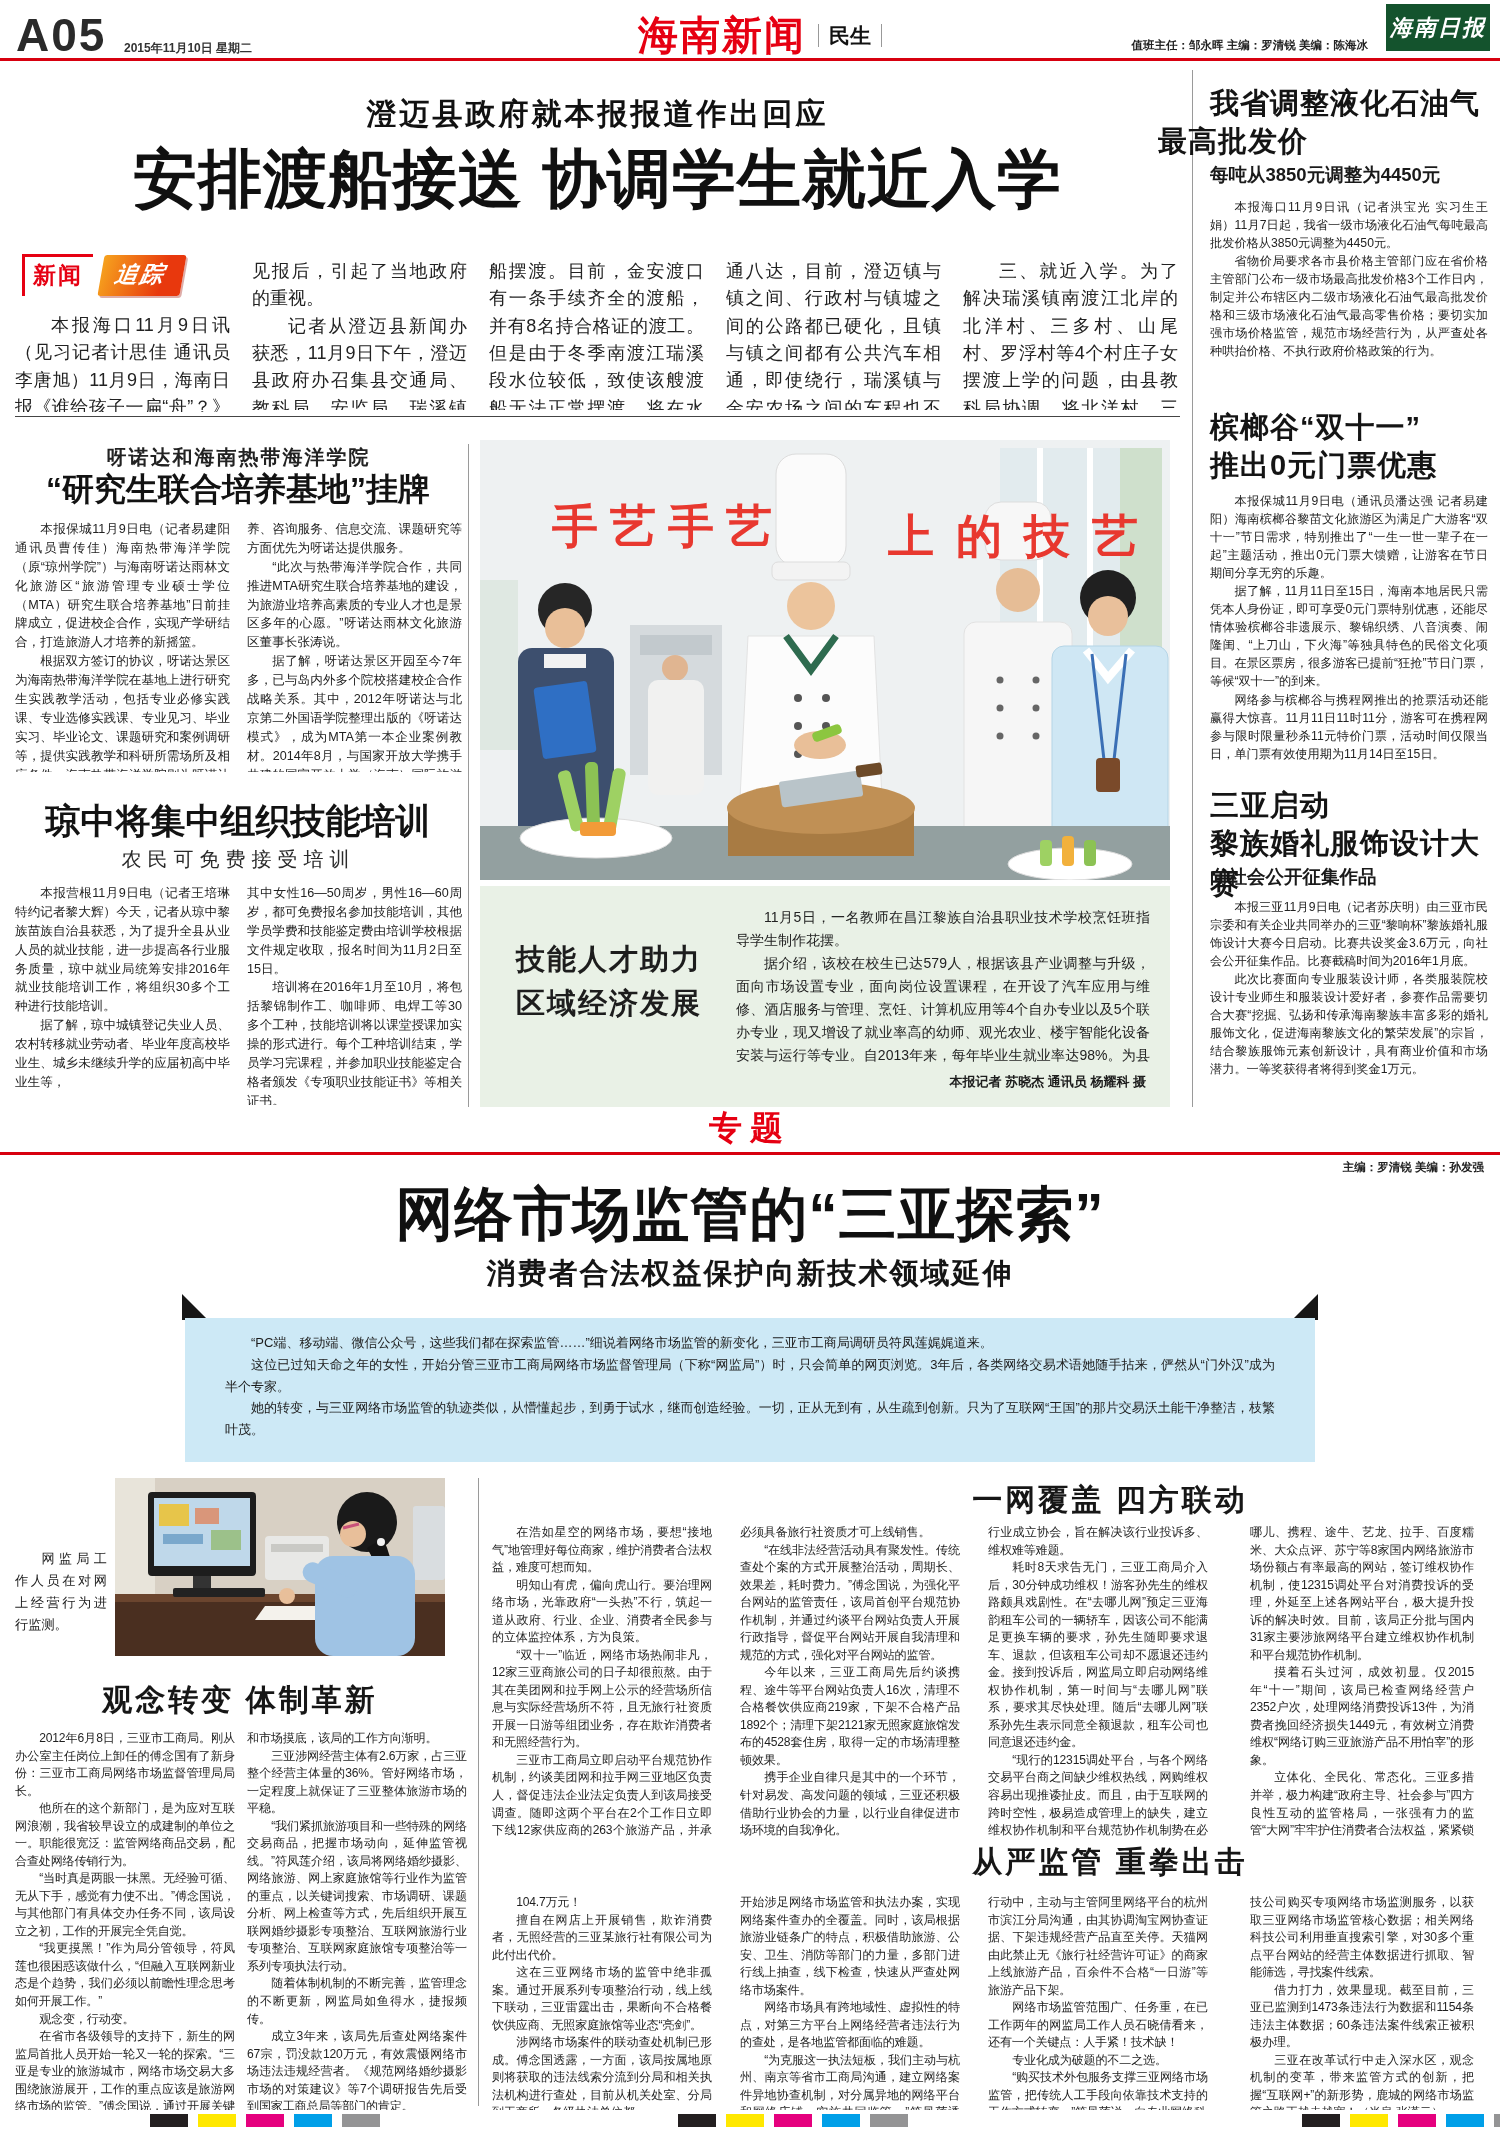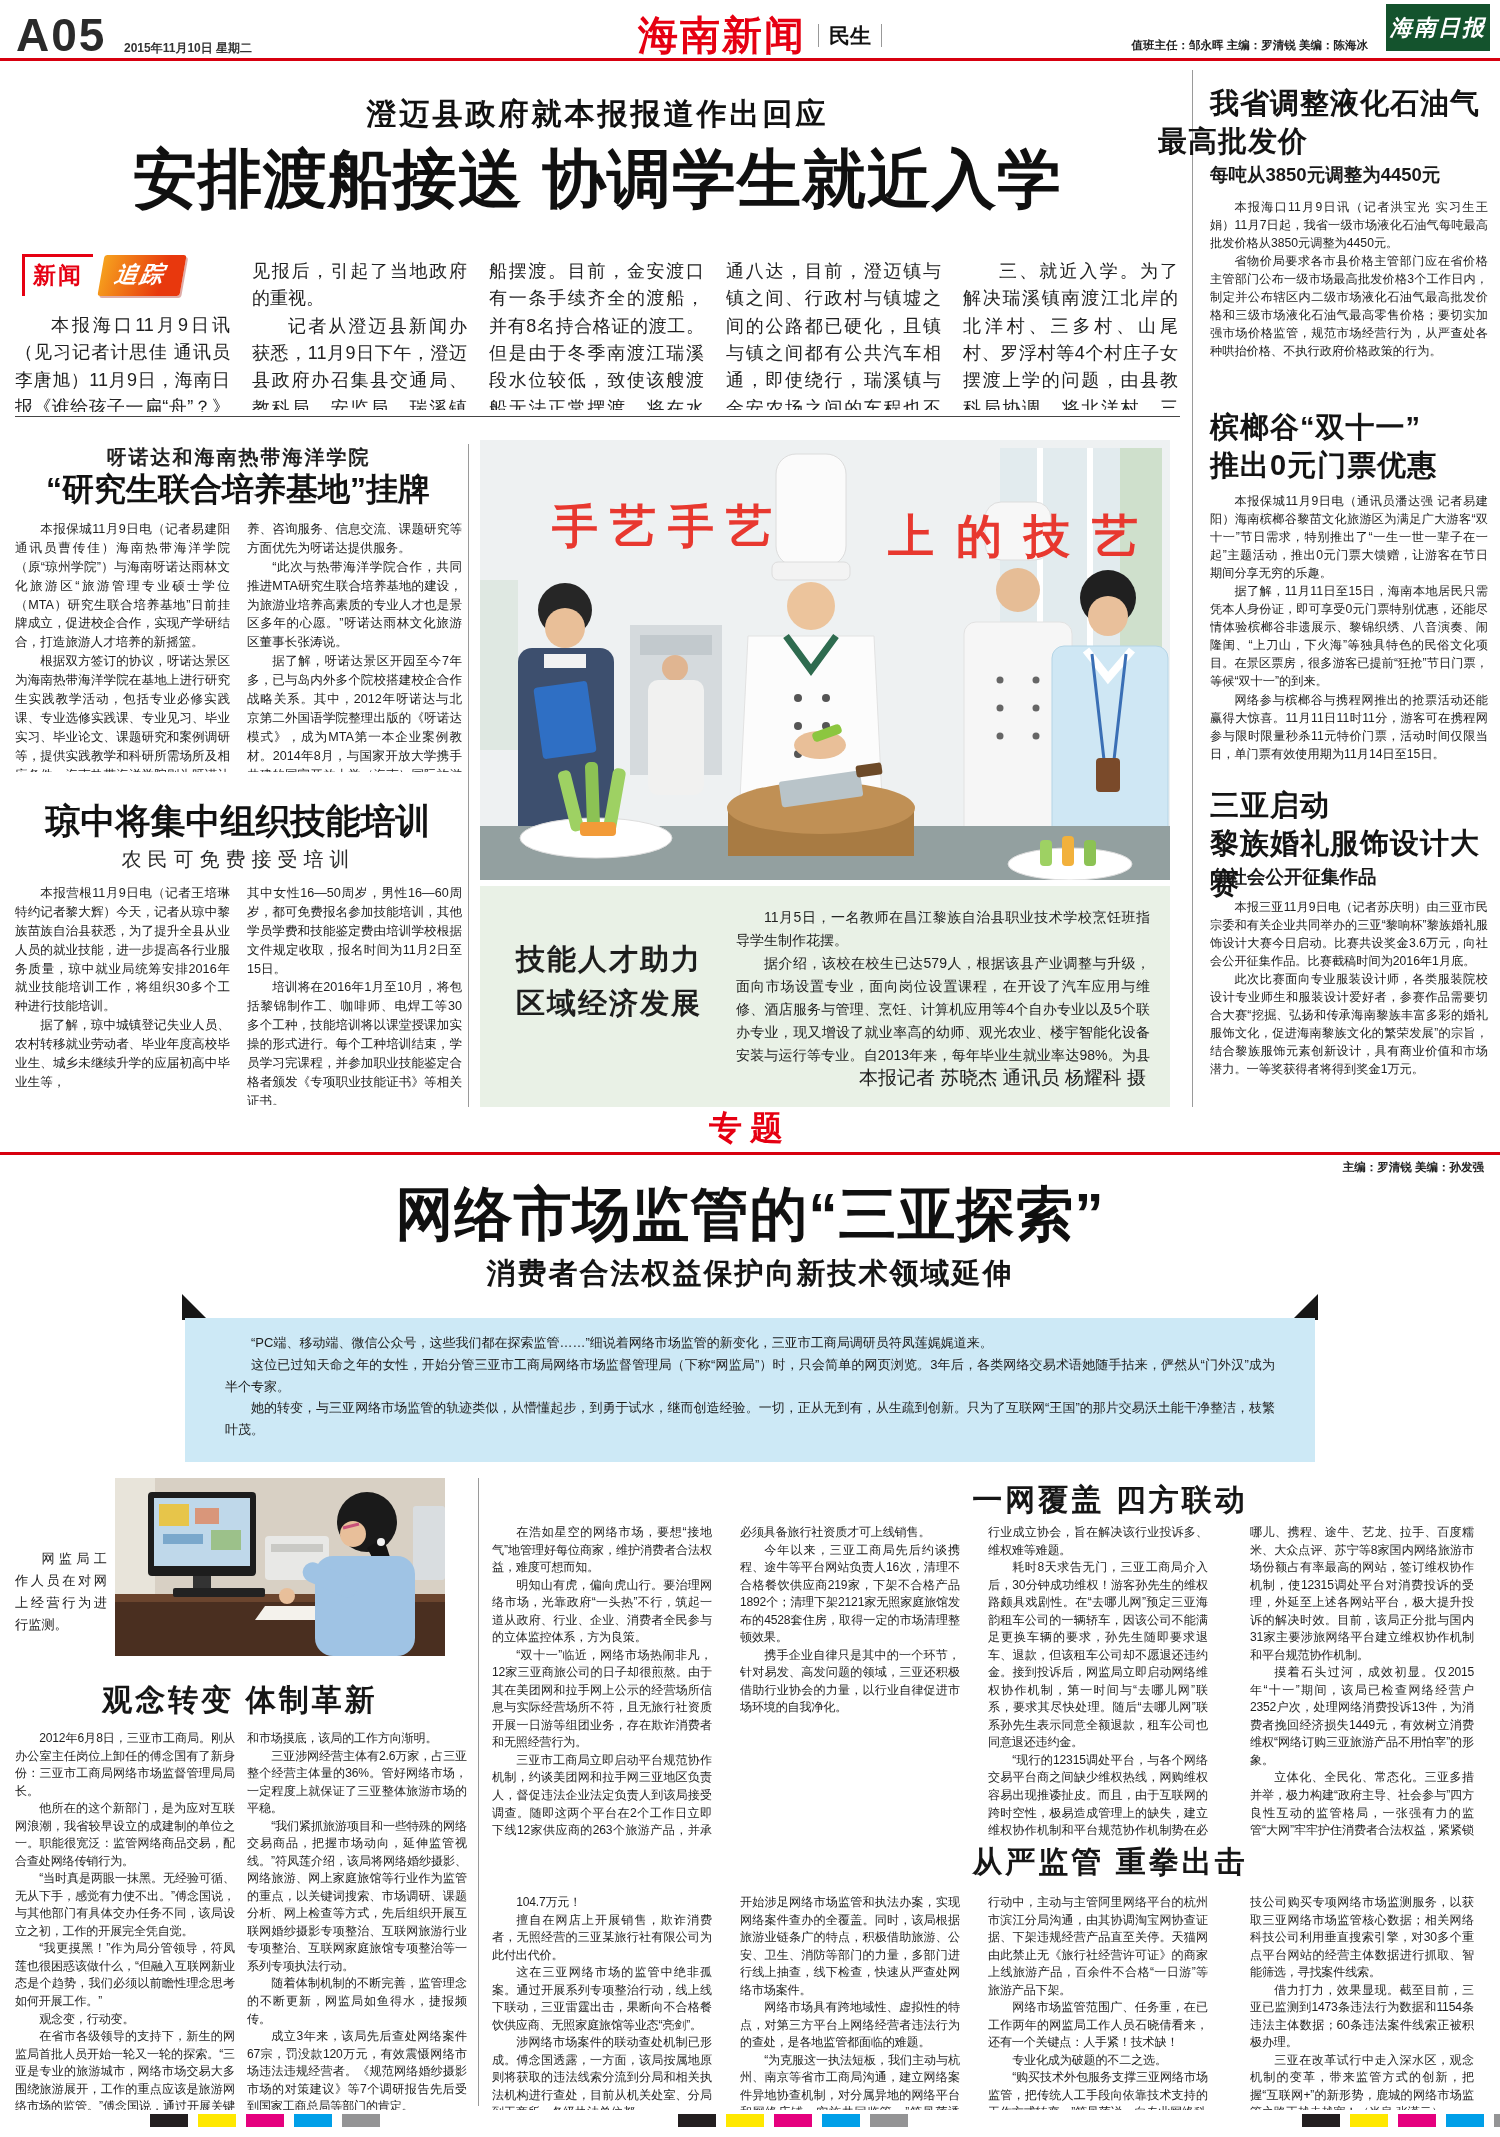--- a/index.html
+++ b/index.html
@@ -173,21 +173,21 @@
 
   <div class="abs" style="left:480px;top:886px;width:690px;height:221px;background:#e9f1e6;">
     <div class="abs cap-title" style="left:20px;top:52px;width:218px;">
       <div>技能人才助力</div>
       <div>区域经济发展</div>
     </div>
     <div class="col" style="left:256px;top:20px;width:414px;height:162px;font-size:14px;line-height:1.64;color:#222;">
         <p>11月5日，一名教师在昌江黎族自治县职业技术学校烹饪班指导学生制作花摆。</p>
         <p>据介绍，该校在校生已达579人，根据该县产业调整与升级，面向市场设置专业，面向岗位设置课程，在开设了汽车应用与维修、酒店服务与管理、烹饪、计算机应用等4个自办专业以及5个联办专业，现又增设了就业率高的幼师、观光农业、楼宇智能化设备安装与运行等专业。自2013年来，每年毕业生就业率达98%。为县域经济输送了大批技能人才。</p>
       </div>
-    <div class="abs" style="right:24px;bottom:16px;font-size:19px;font-weight:400;color:#1d1d1d;">本报记者 苏晓杰 通讯员 杨耀科 摄</div>
+    <div class="abs" style="right:24px;bottom:16px;font-size:13px;font-weight:700;color:#1d1d1d;">本报记者 苏晓杰 通讯员 杨耀科 摄</div>
   </div>
 
   <div class="abs vrule" style="left:1192px;top:70px;height:1037px;"></div>
 
   <div class="abs rr-title" style="left:1210px;top:84px;width:280px;">我省调整液化石油气</div>
   <div class="abs rr-title" style="left:1158px;top:122px;width:280px;">最高批发价</div>
   <div class="abs rr-sub" style="left:1210px;top:162px;width:280px;">每吨从3850元调整为4450元</div>
   <div class="col bt122" style="left:1210px;top:198px;width:278px;height:194px;">
       <p>本报海口11月9日讯（记者洪宝光 实习生王娟）11月7日起，我省一级市场液化石油气每吨最高批发价格从3850元调整为4450元。</p>
       <p>省物价局要求各市县价格主管部门应在省价格主管部门公布一级市场最高批发价格3个工作日内，制定并公布辖区内二级市场液化石油气最高批发价格和三级市场液化石油气最高零售价格；要切实加强市场价格监管，规范市场经营行为，从严查处各种哄抬价格、不执行政府价格政策的行为。</p>
@@ -284,20 +284,21 @@
       <p>三亚市工商局立即启动平台规范协作机制，约谈美团网和拉手网三亚地区负责人，督促违法企业法定负责人到该局接受调查。随即这两个平台在2个工作日立即下线12家供应商的263个旅游产品，并承诺加大审查力度，对线路游、一日游等产品</p>
     </div>
   <div class="col bt12" style="left:492px;top:1894px;width:220px;height:216px;">
       <p>104.7万元！</p>
       <p>擅自在网店上开展销售，欺诈消费者，无照经营的三亚某旅行社有限公司为此付出代价。</p>
       <p>这在三亚网络市场的监管中绝非孤案。通过开展系列专项整治行动，线上线下联动，三亚雷霆出击，果断向不合格餐饮供应商、无照家庭旅馆等业态“亮剑”。</p>
       <p>涉网络市场案件的联动查处机制已形成。傅念国透露，一方面，该局按属地原则将获取的违法线索分流到分局和相关执法机构进行查处，目前从机关处室、分局到工商所，各级执法单位都</p>
     </div>
   <div class="col bt12 cont" style="left:740px;top:1524px;width:220px;height:312px;">
       <p>必须具备旅行社资质才可上线销售。</p>
+      <p>“在线非法经营活动具有聚发性。传统查处个案的方式开展整治活动，周期长、效果差，耗时费力。”傅念国说，为强化平台网站的监管责任，该局首创平台规范协作机制，并通过约谈平台网站负责人开展行政指导，督促平台网站开展自我清理和规范的方式，强化对平台网站的监管。</p>
       <p>今年以来，三亚工商局先后约谈携程、途牛等平台网站负责人16次，清理不合格餐饮供应商219家，下架不合格产品1892个；清理下架2121家无照家庭旅馆发布的4528套住房，取得一定的市场清理整顿效果。</p>
       <p>携手企业自律只是其中的一个环节，针对易发、高发问题的领域，三亚还积极借助行业协会的力量，以行业自律促进市场环境的自我净化。</p>
     </div>
   <div class="col bt12 cont" style="left:740px;top:1894px;width:220px;height:216px;">
       <p>开始涉足网络市场监管和执法办案，实现网络案件查办的全覆盖。同时，该局根据旅游业链条广的特点，积极借助旅游、公安、卫生、消防等部门的力量，多部门进行线上抽查，线下检查，快速从严查处网络市场案件。</p>
       <p>网络市场具有跨地域性、虚拟性的特点，对第三方平台上网络经营者违法行为的查处，是各地监管都面临的难题。</p>
       <p>“为克服这一执法短板，我们主动与杭州、南京等省市工商局沟通，建立网络案件异地协查机制，对分属异地的网络平台和网络店铺，实施共同监管。”符凤莲透露，在查处无证经营旅行社业务商旅公司的专项</p>
     </div>
   <div class="col bt12 cont" style="left:988px;top:1524px;width:220px;height:312px;">
       <p>行业成立协会，旨在解决该行业投诉多、维权难等难题。</p>

